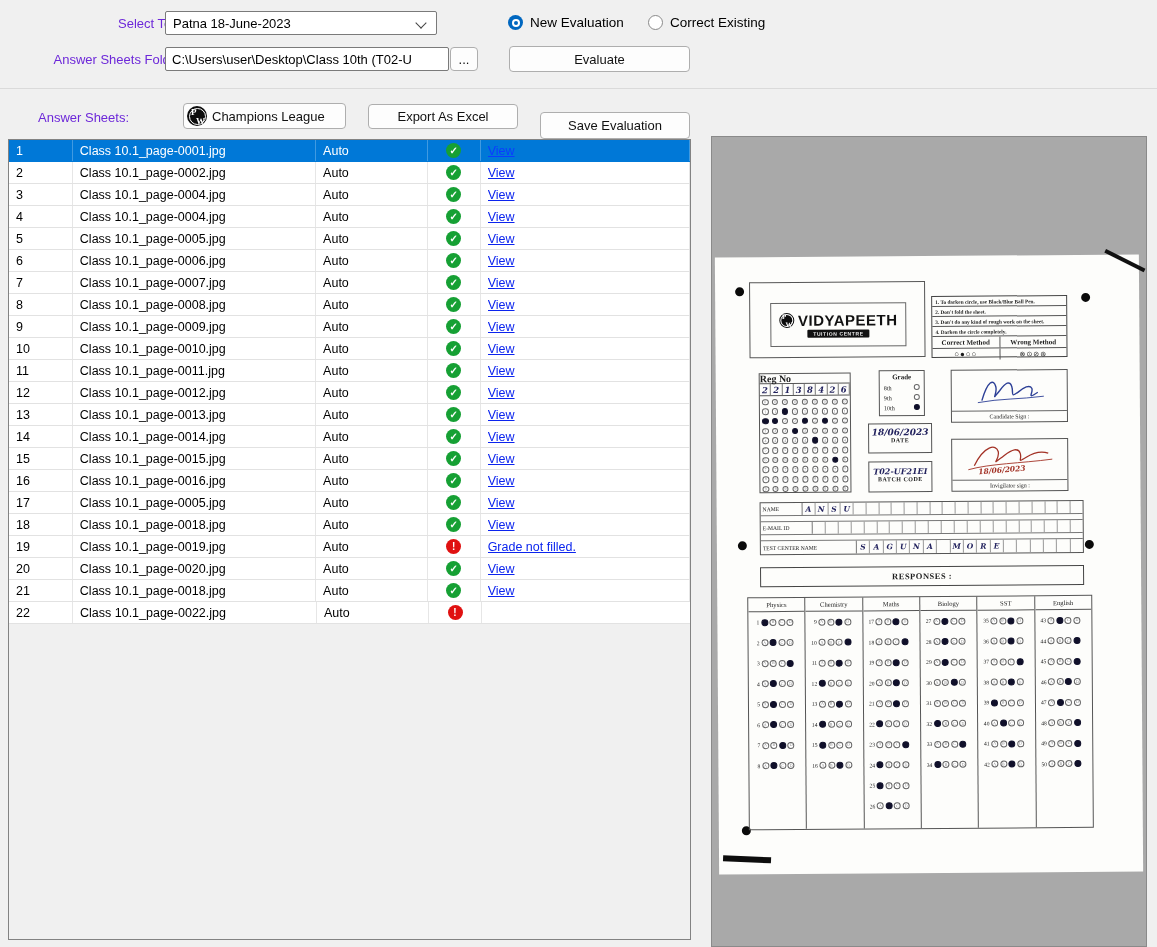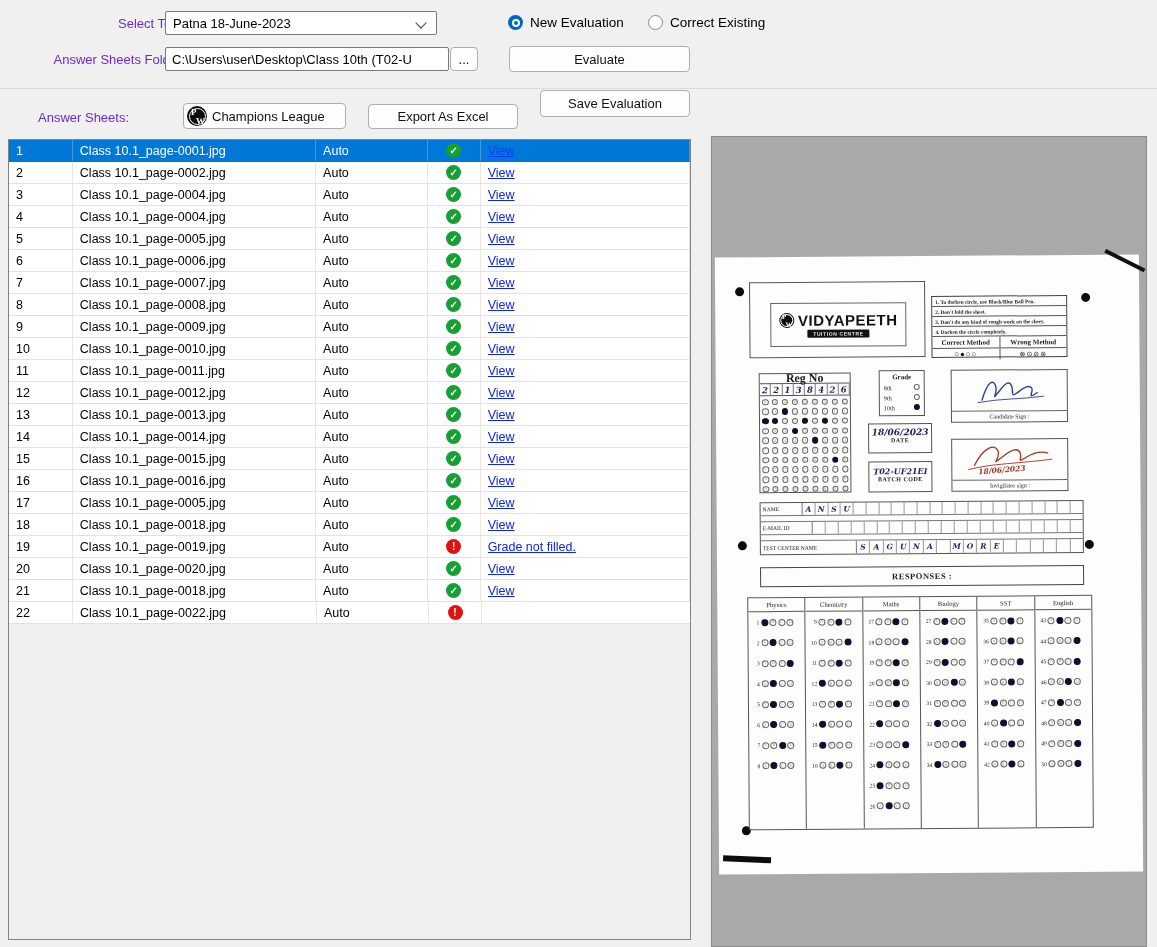--- a/index.html
+++ b/index.html
@@ -58,21 +58,21 @@
   .instr-box{position:absolute;left:216px;top:40px;width:136px;height:62px;border:1px solid #444;box-sizing:border-box;}
   .instr-row{height:10px;border-bottom:0.8px solid #555;font-size:5.3px;font-weight:bold;display:flex;align-items:center;padding-left:3px;box-sizing:border-box;white-space:nowrap;overflow:hidden;}
   .method-hdr{height:12px;display:flex;border-bottom:0.8px solid #555;box-sizing:border-box;}
   .method-hdr span{flex:1;font-size:7px;font-weight:bold;display:flex;align-items:center;justify-content:center;border-right:0.8px solid #555;box-sizing:border-box;}
   .method-hdr span:last-child{border-right:none;}
   .method-bub{height:11px;display:flex;}
   .method-bub span{flex:1;font-size:8px;letter-spacing:1px;display:flex;align-items:center;justify-content:center;border-right:0.8px solid #555;box-sizing:border-box;}
   .method-bub span:last-child{border-right:none;font-size:7px;}
 
   .regno-box{position:absolute;left:43px;top:116px;width:92px;height:120px;border:1px solid #555;box-sizing:border-box;}
-  .regno-title{font-size:12px;font-weight:bold;text-align:center;height:9px;line-height:9px;}
+  .regno-title{font-size:10px;font-weight:bold;height:9px;line-height:9px;}
   .regno-digits{display:flex;height:11px;border-top:0.8px solid #555;border-bottom:0.8px solid #555;}
   .regno-digits .dcell{flex:1;border-right:0.6px solid #777;display:flex;align-items:center;justify-content:center;box-sizing:border-box;}
   .regno-grid{padding:1px 2px;}
   .rg-row{display:flex;justify-content:space-between;height:9.7px;align-items:center;}
   .bub{width:6.5px;height:6.5px;border:0.7px solid #666;border-radius:50%;font-size:4px;color:#888;display:flex;align-items:center;justify-content:center;box-sizing:border-box;background:#fff;line-height:1;}
   .bub.fill{background:#10102a;border-color:#10102a;color:transparent;}
   .hw{font-family:"DejaVu Serif",serif;font-style:italic;font-weight:bold;color:#23235e;}
 
   .grade-box{position:absolute;left:163px;top:114px;width:46px;height:46px;border:1px solid #555;box-sizing:border-box;padding:1px 4px;}
   .grade-title{font-size:7px;font-weight:bold;text-align:center;height:10px;line-height:10px;}
@@ -137,21 +137,21 @@
 
   <div class="flabel" style="left:10px;top:110px;width:120px;text-align:left;">Answer Sheets:</div>
   <div class="btn" style="left:183px;top:103px;width:163px;height:26px;justify-content:flex-start;padding-left:3px;gap:5px;">
     <span class="pw-circ">
         <span class="p">P</span>
         <span class="w">W</span>
       </span>
     <span>Champions League</span>
   </div>
   <div class="btn" style="left:368px;top:104px;width:150px;height:25px;">Export As Excel</div>
-  <div class="btn" style="left:540px;top:90px;width:150px;height:27px;">Save Evaluation</div>
+  <div class="btn" style="left:540px;top:112px;width:150px;height:27px;">Save Evaluation</div>
 
   <div class="grid-table">
     <div id="tBody">
         <div class="t-row selected">
           <div class="tc" style="width: 64px;">1</div>
           <div class="tc" style="width: 244px;">Class 10.1_page-0001.jpg</div>
           <div class="tc" style="width: 112px;">Auto</div>
           <div class="tc st-wrap" style="width: 53px;">
             <span class="st-ic st-ok">✓</span>
           </div>

